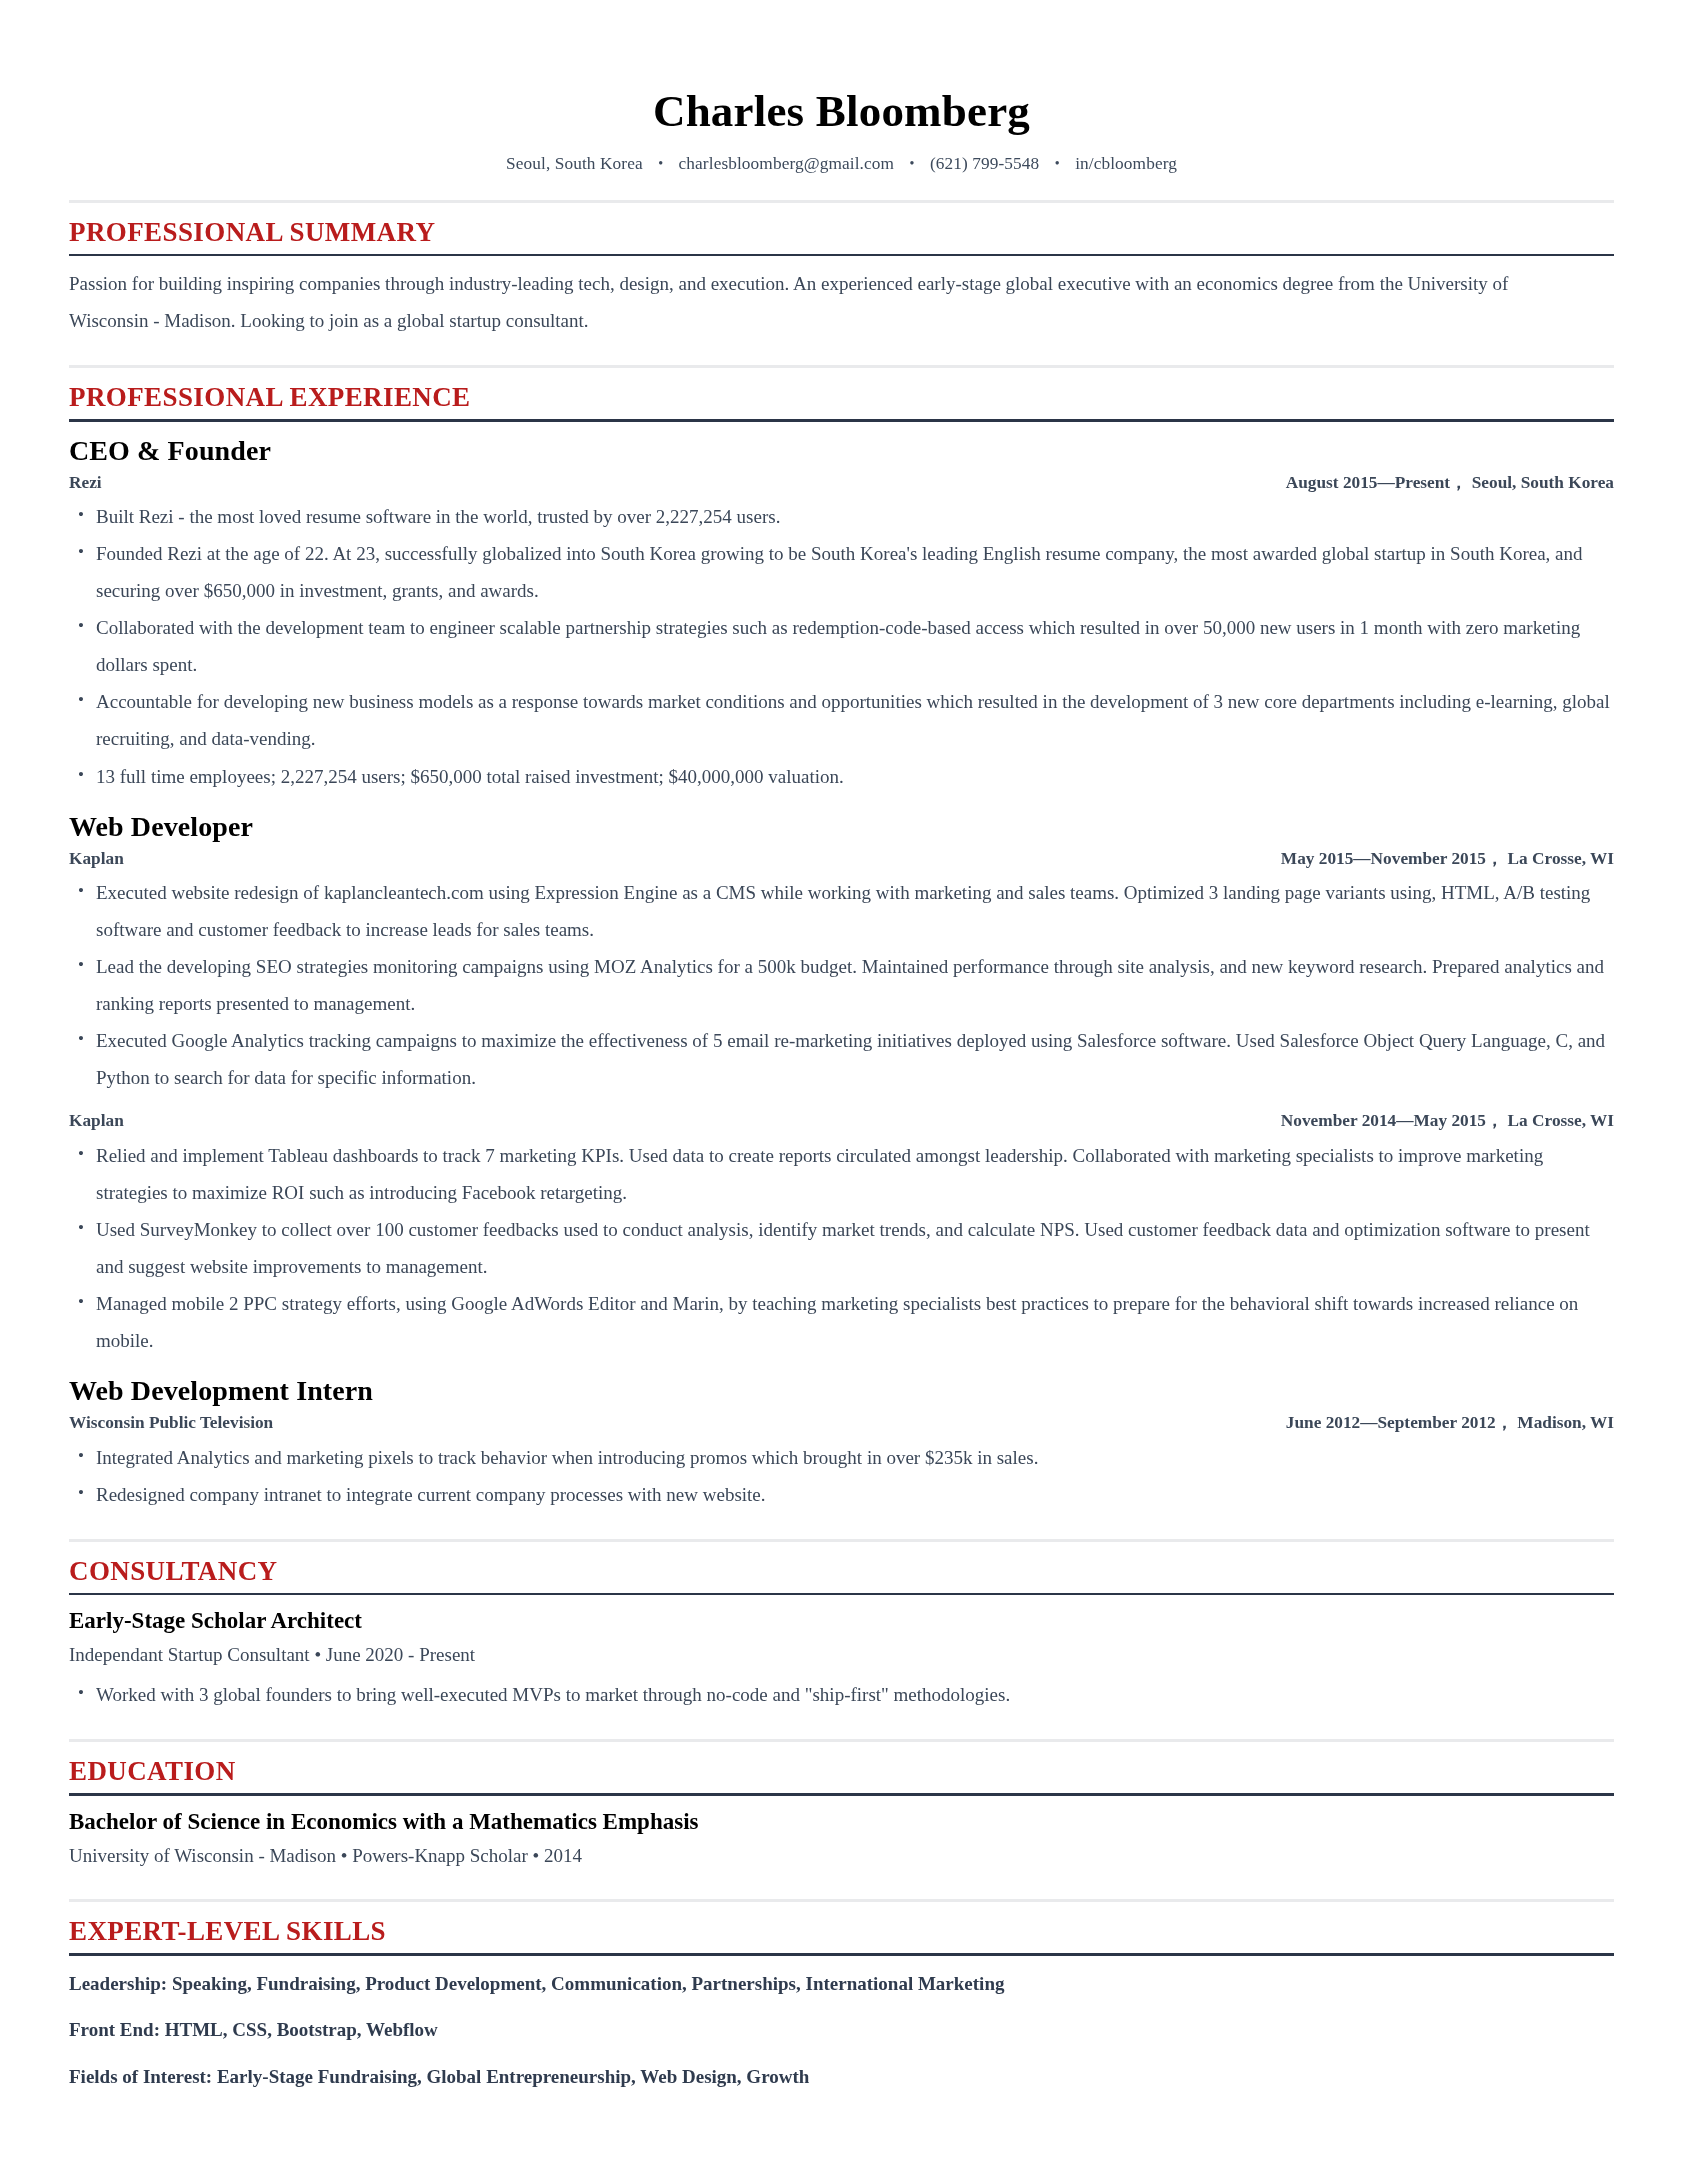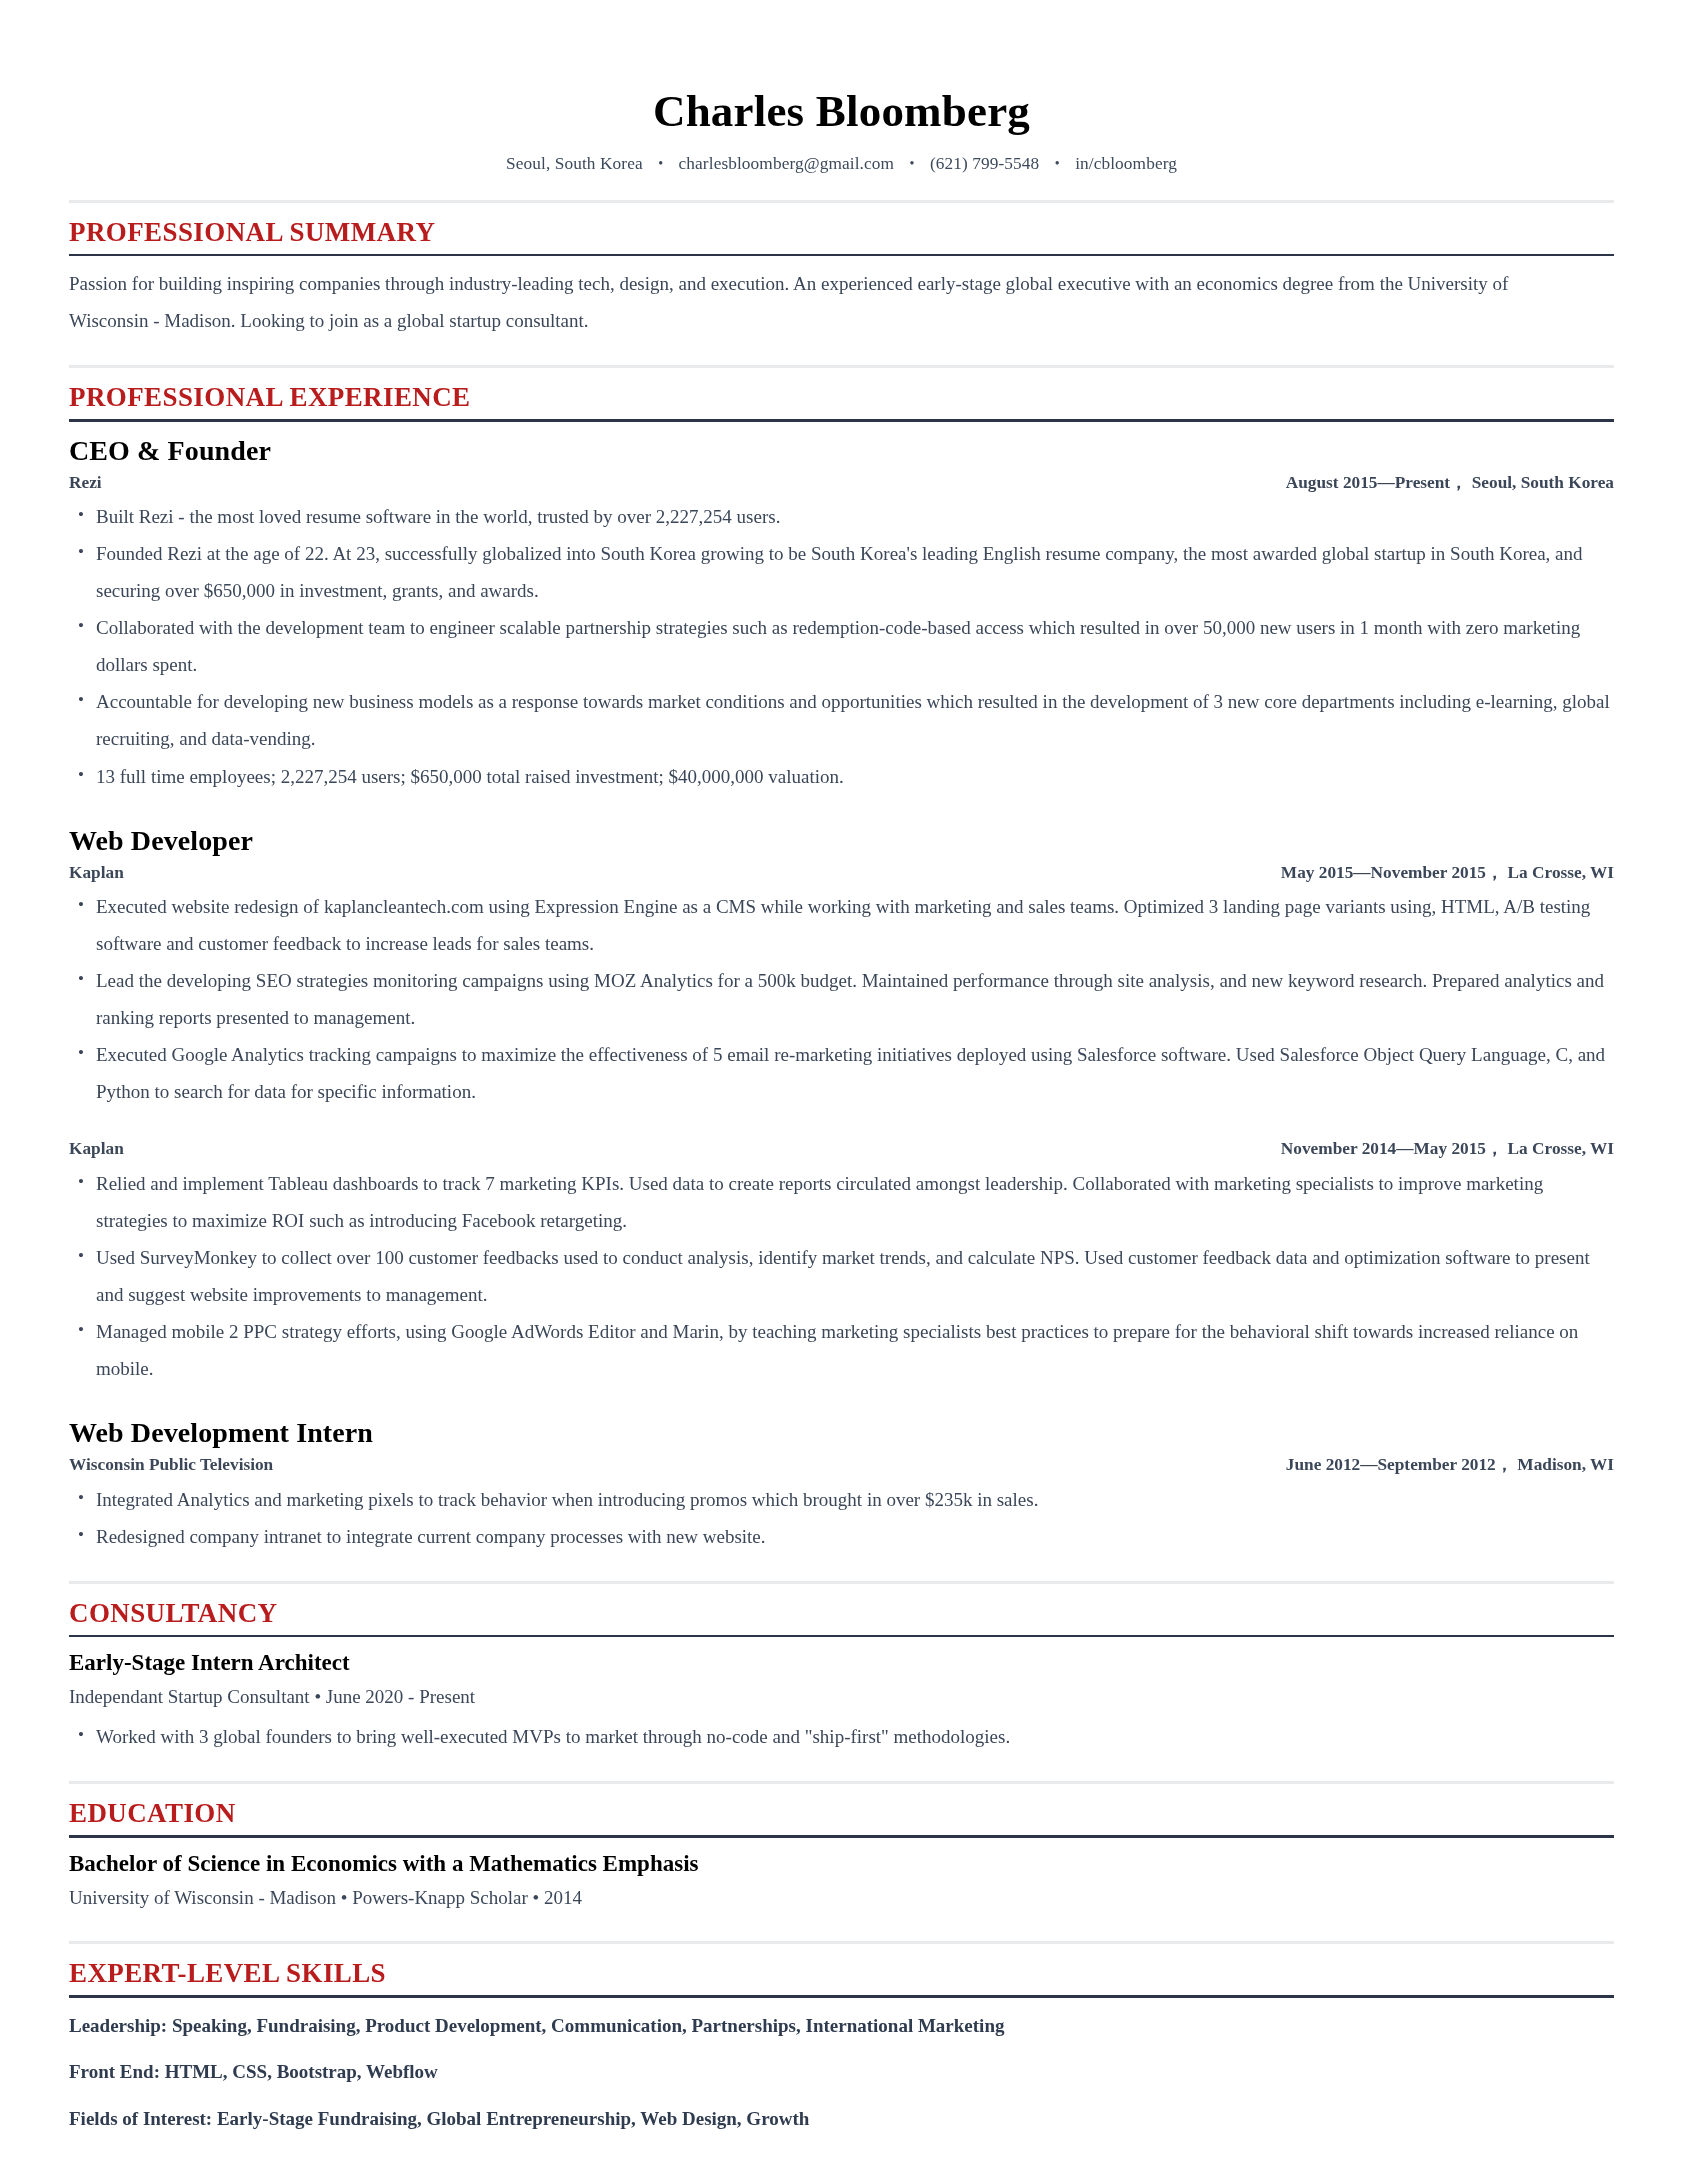--- a/index.html
+++ b/index.html
@@ -76,21 +76,21 @@
 
   
   .summary {
     font-size: 19px;
     line-height: 1.95;
     color: #3b4758;
     max-width: 1447px;
   }
 
   
-  .job { margin-top: 28px; }
+  .job { margin-top: 14px; }
   .job:first-child { margin-top: 2px; }
   .job-title {
     font-size: 28px;
     font-weight: bold;
     color: #000000;
     letter-spacing: 0.1px;
     line-height: 1.25;
   }
   .job-meta {
     display: flex;
@@ -241,21 +241,21 @@
 
     </div>
   </div>
 
   <div class="section">
     <div class="section-top-rule"></div>
     <div class="section-heading">CONSULTANCY</div>
     <div class="section-rule"></div>
     <div class="section-body">
       <div class="entry">
-        <div class="entry-title">Early-Stage Intern Architect</div>
+        <div class="entry-title">Early-Stage Scholar Architect</div>
         <div class="entry-sub">Independant Startup Consultant • June 2020 - Present</div>
         <ul class="bullets">
           <li>Worked with 3 global founders to bring well-executed MVPs to market through no-code and "ship-first" methodologies.</li>
         </ul>
       </div>
     </div>
   </div>
 
   <div class="section">
     <div class="section-top-rule"></div>

